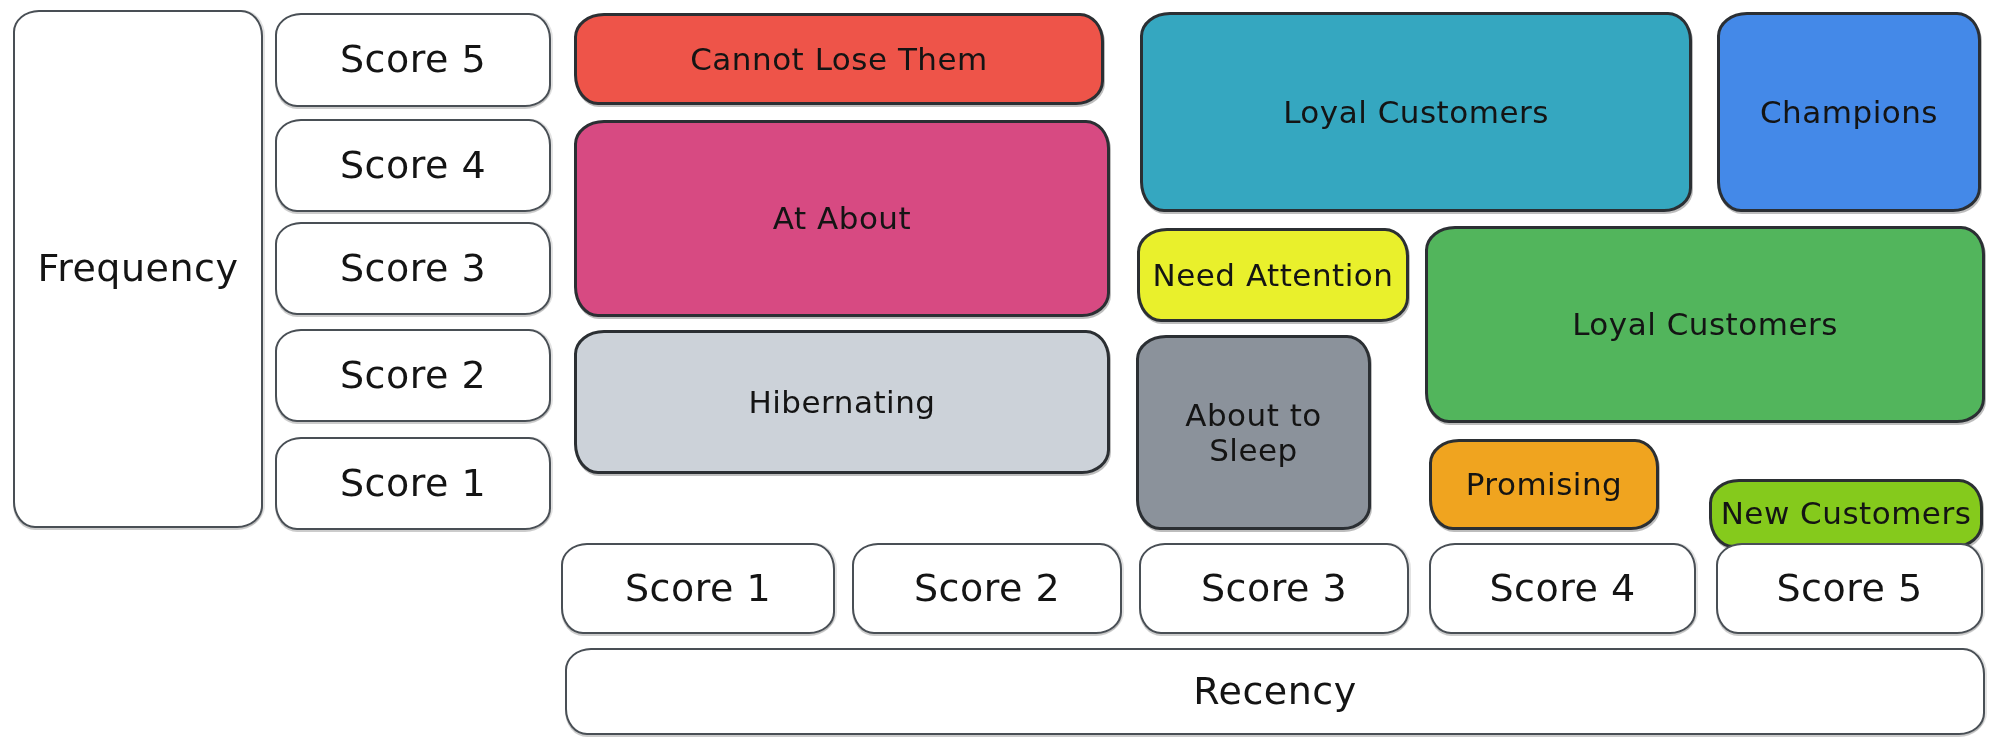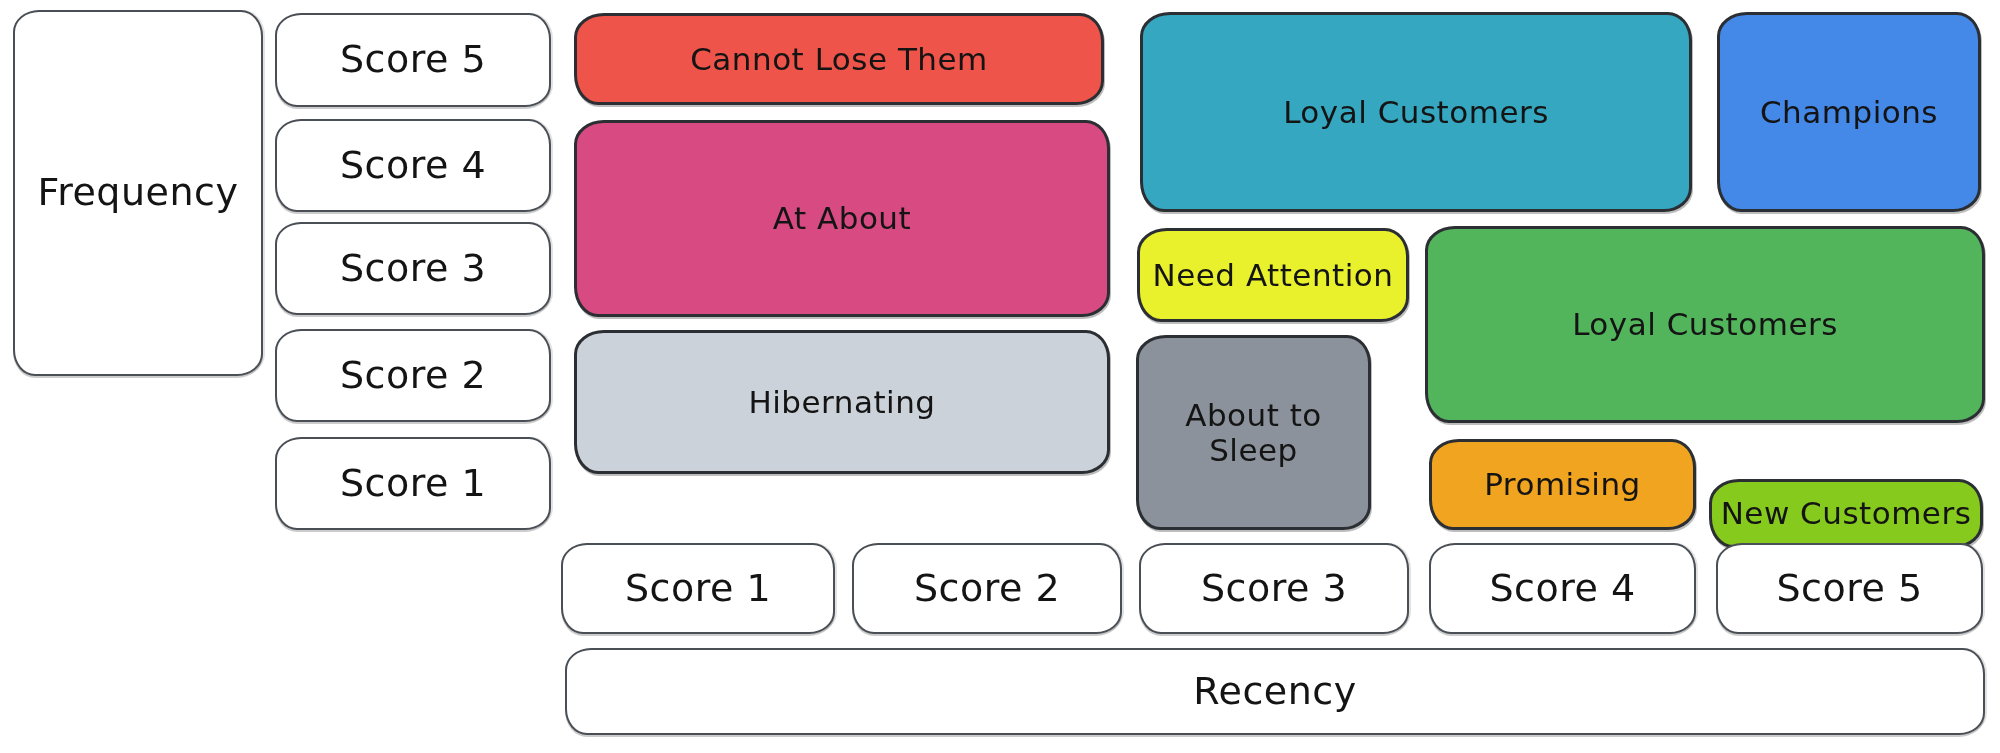--- a/index.html
+++ b/index.html
@@ -39,21 +39,21 @@
     border-radius: 30px 24px 28px 24px / 24px 28px 24px 30px;
     box-shadow: 1px 2px 0 rgba(90,90,90,0.4);
     font-size: 31px;
   }
 </style>
 </head>
 <body>
 
 <div id="canvas">
 
-  <div class="box white-box" style="left:13px; top:10px; width:250px; height:366px;">Frequency</div>
+  <div class="box white-box" style="left:13px; top:10px; width:250px; height:518px;">Frequency</div>
 
   <div class="box white-box" style="left:275px; top:13px; width:276px; height:94px;">Score 5</div>
   <div class="box white-box" style="left:275px; top:119px; width:276px; height:93px;">Score 4</div>
   <div class="box white-box" style="left:275px; top:222px; width:276px; height:93px;">Score 3</div>
   <div class="box white-box" style="left:275px; top:329px; width:276px; height:93px;">Score 2</div>
   <div class="box white-box" style="left:275px; top:437px; width:276px; height:93px;">Score 1</div>
 
   <div class="box seg-box" style="left: 574px; top: 13px; width: 530px; height: 92px; background: rgb(238, 84, 73);">Cannot Lose Them</div>
 
   <div class="box seg-box" style="left: 574px; top: 120px; width: 536px; height: 197px; background: rgb(215, 74, 130);">At About</div>
@@ -63,21 +63,21 @@
   <div class="box seg-box" style="left: 1140px; top: 12px; width: 552px; height: 200px; background: rgb(53, 167, 192);">Loyal Customers</div>
 
   <div class="box seg-box" style="left: 1137px; top: 228px; width: 272px; height: 94px; background: rgb(233, 240, 44);">Need Attention</div>
 
   <div class="box seg-box" style="left: 1717px; top: 12px; width: 264px; height: 200px; background: rgb(68, 137, 232);">Champions</div>
 
   <div class="box seg-box" style="left: 1136px; top: 335px; width: 235px; height: 195px; background: rgb(139, 146, 155);">About to Sleep</div>
 
   <div class="box seg-box" style="left: 1425px; top: 226px; width: 560px; height: 197px; background: rgb(82, 181, 92);">Loyal Customers</div>
 
-  <div class="box seg-box" style="left: 1429px; top: 439px; width: 267px; height: 91px; background: rgb(240, 164, 31);">Promising</div>
+  <div class="box seg-box" style="left: 1429px; top: 439px; width: 230px; height: 91px; background: rgb(240, 164, 31);">Promising</div>
 
   <div class="box seg-box" style="left: 1709px; top: 439px; width: 274px; height: 69px; background: rgb(133, 202, 28); margin-top: 40px;">New Customers</div>
 
   <div class="box white-box" style="left:561px; top:543px; width:274px; height:91px;">Score 1</div>
   <div class="box white-box" style="left:852px; top:543px; width:270px; height:91px;">Score 2</div>
   <div class="box white-box" style="left:1139px; top:543px; width:270px; height:91px;">Score 3</div>
   <div class="box white-box" style="left:1429px; top:543px; width:267px; height:91px;">Score 4</div>
   <div class="box white-box" style="left:1716px; top:543px; width:267px; height:91px;">Score 5</div>
 
   <div class="box white-box" style="left:565px; top:648px; width:1420px; height:87px;">Recency</div>

